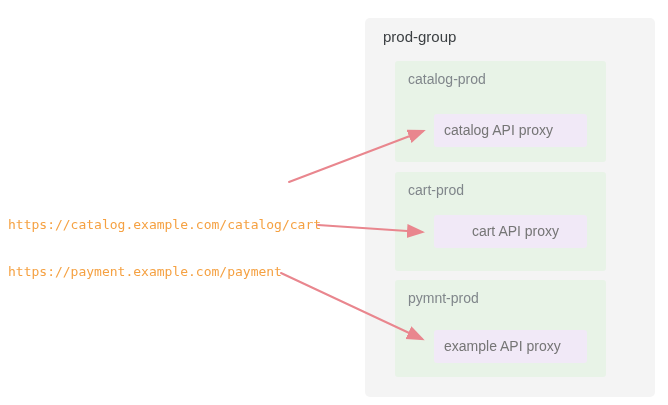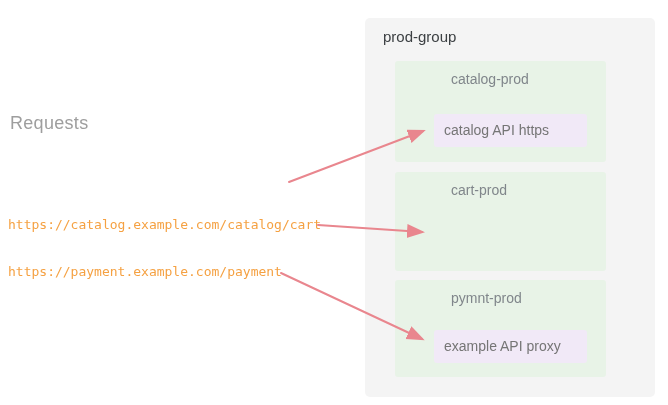--- a/index.html
+++ b/index.html
@@ -64,21 +64,20 @@
   }
   .env-1 { top: 43px;  height: 101px; }
   .env-2 { top: 154px; height: 99px; text-align: center; }
   .env-3 { top: 262px; height: 97px; }
   .env-label {
     position: absolute;
     left: 13px;
     top: 10px;
     font-size: 14px;
     color: #80868B;
-    margin-left: 43px;
   }
   .proxy-box {
     position: absolute;
     left: 39px;
     width: 153px;
     height: 33px;
     background: #F1E9F7;
     border-radius: 3px;
     line-height: 33px;
     padding-left: 10px;
@@ -97,35 +96,35 @@
     left: 0;
     top: 0;
     pointer-events: none;
   }
 </style>
 </head>
 <body>
 
 <div class="canvas">
 
-  <div class="requests-heading">Requests</div>
 
   <div class="url url-2">https://catalog.example.com/catalog/cart</div>
   <div class="url url-3">https://payment.example.com/payment</div>
 
   <div class="prod-group">
     <div class="prod-group-title">prod-group</div>
 
     <div class="env-box env-1">
       <div class="env-label">catalog-prod</div>
-      <div class="proxy-box proxy-1">catalog API https</div>
+      <div class="proxy-box proxy-1">catalog API proxy</div>
     </div>
 
     <div class="env-box env-2">
       <div class="env-label">cart-prod</div>
+      <div class="proxy-box proxy-2">cart API proxy</div>
     </div>
 
     <div class="env-box env-3">
       <div class="env-label">pymnt-prod</div>
       <div class="proxy-box proxy-3">example API proxy</div>
     </div>
   </div>
 
   <svg class="arrow-layer" width="668" height="405" viewBox="0 0 668 405">
     <defs>

